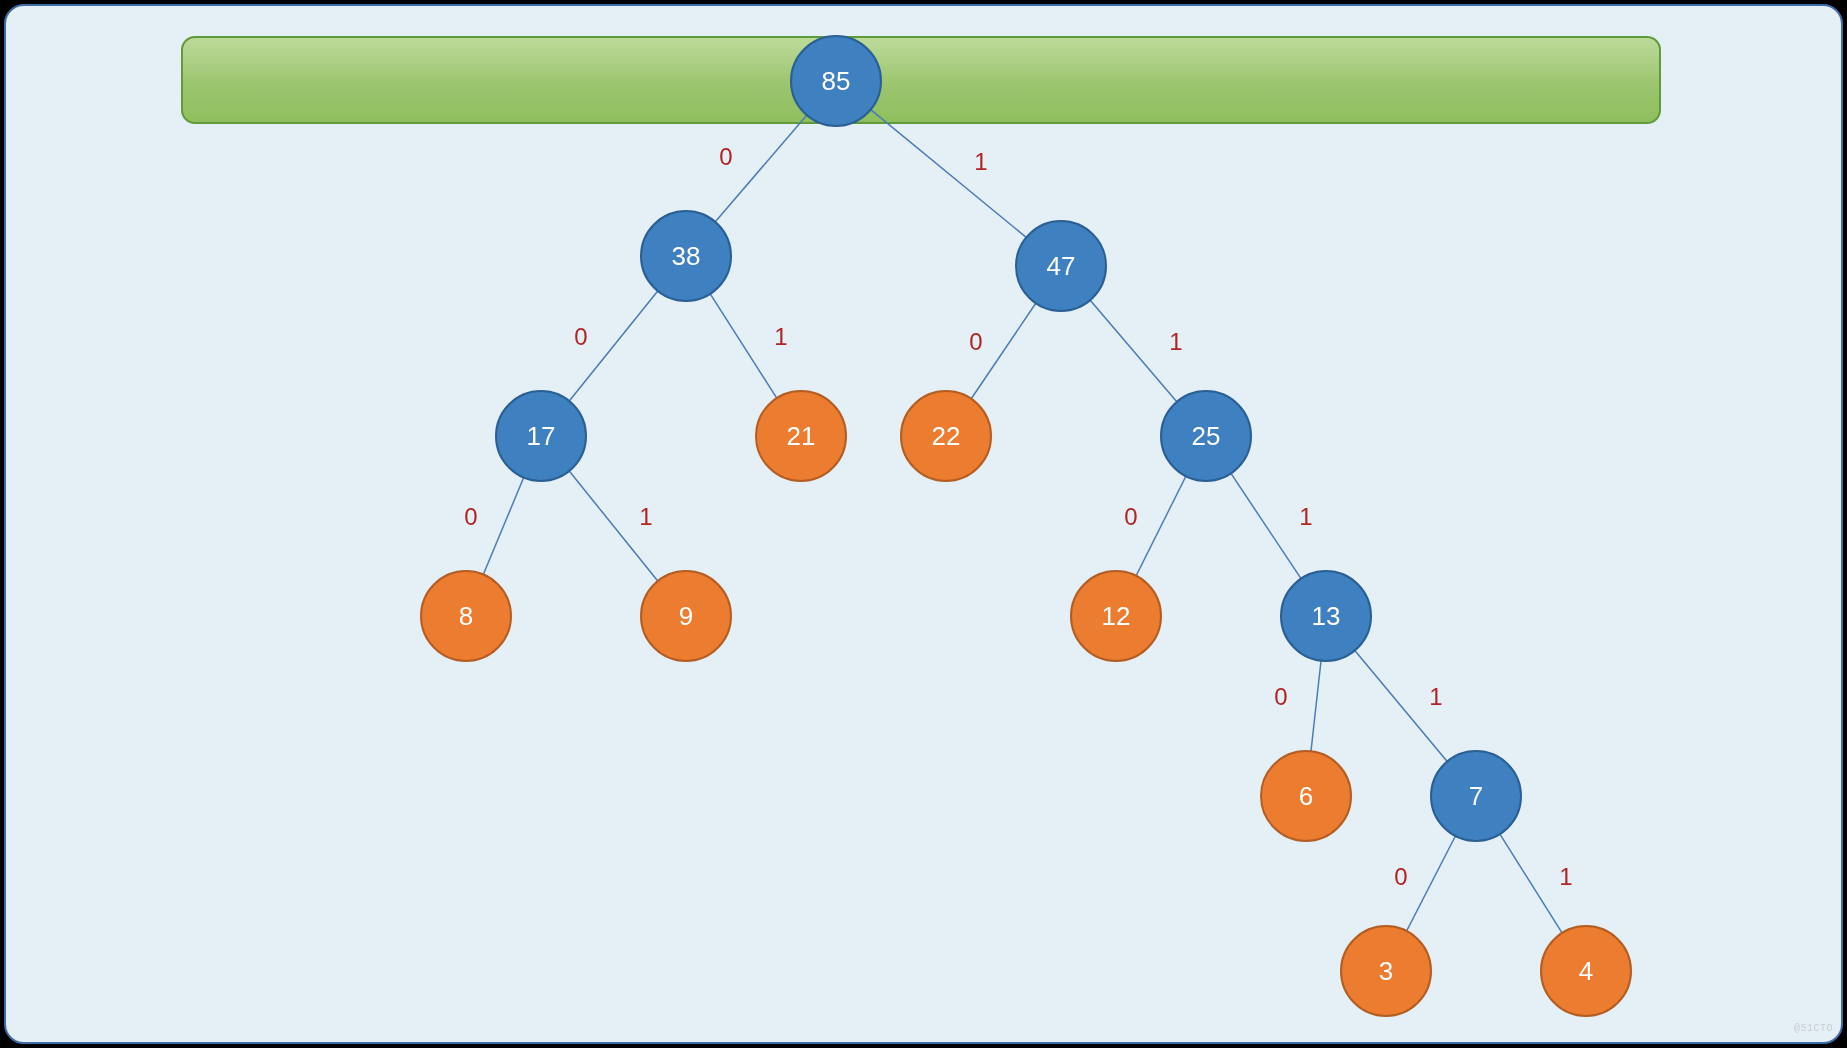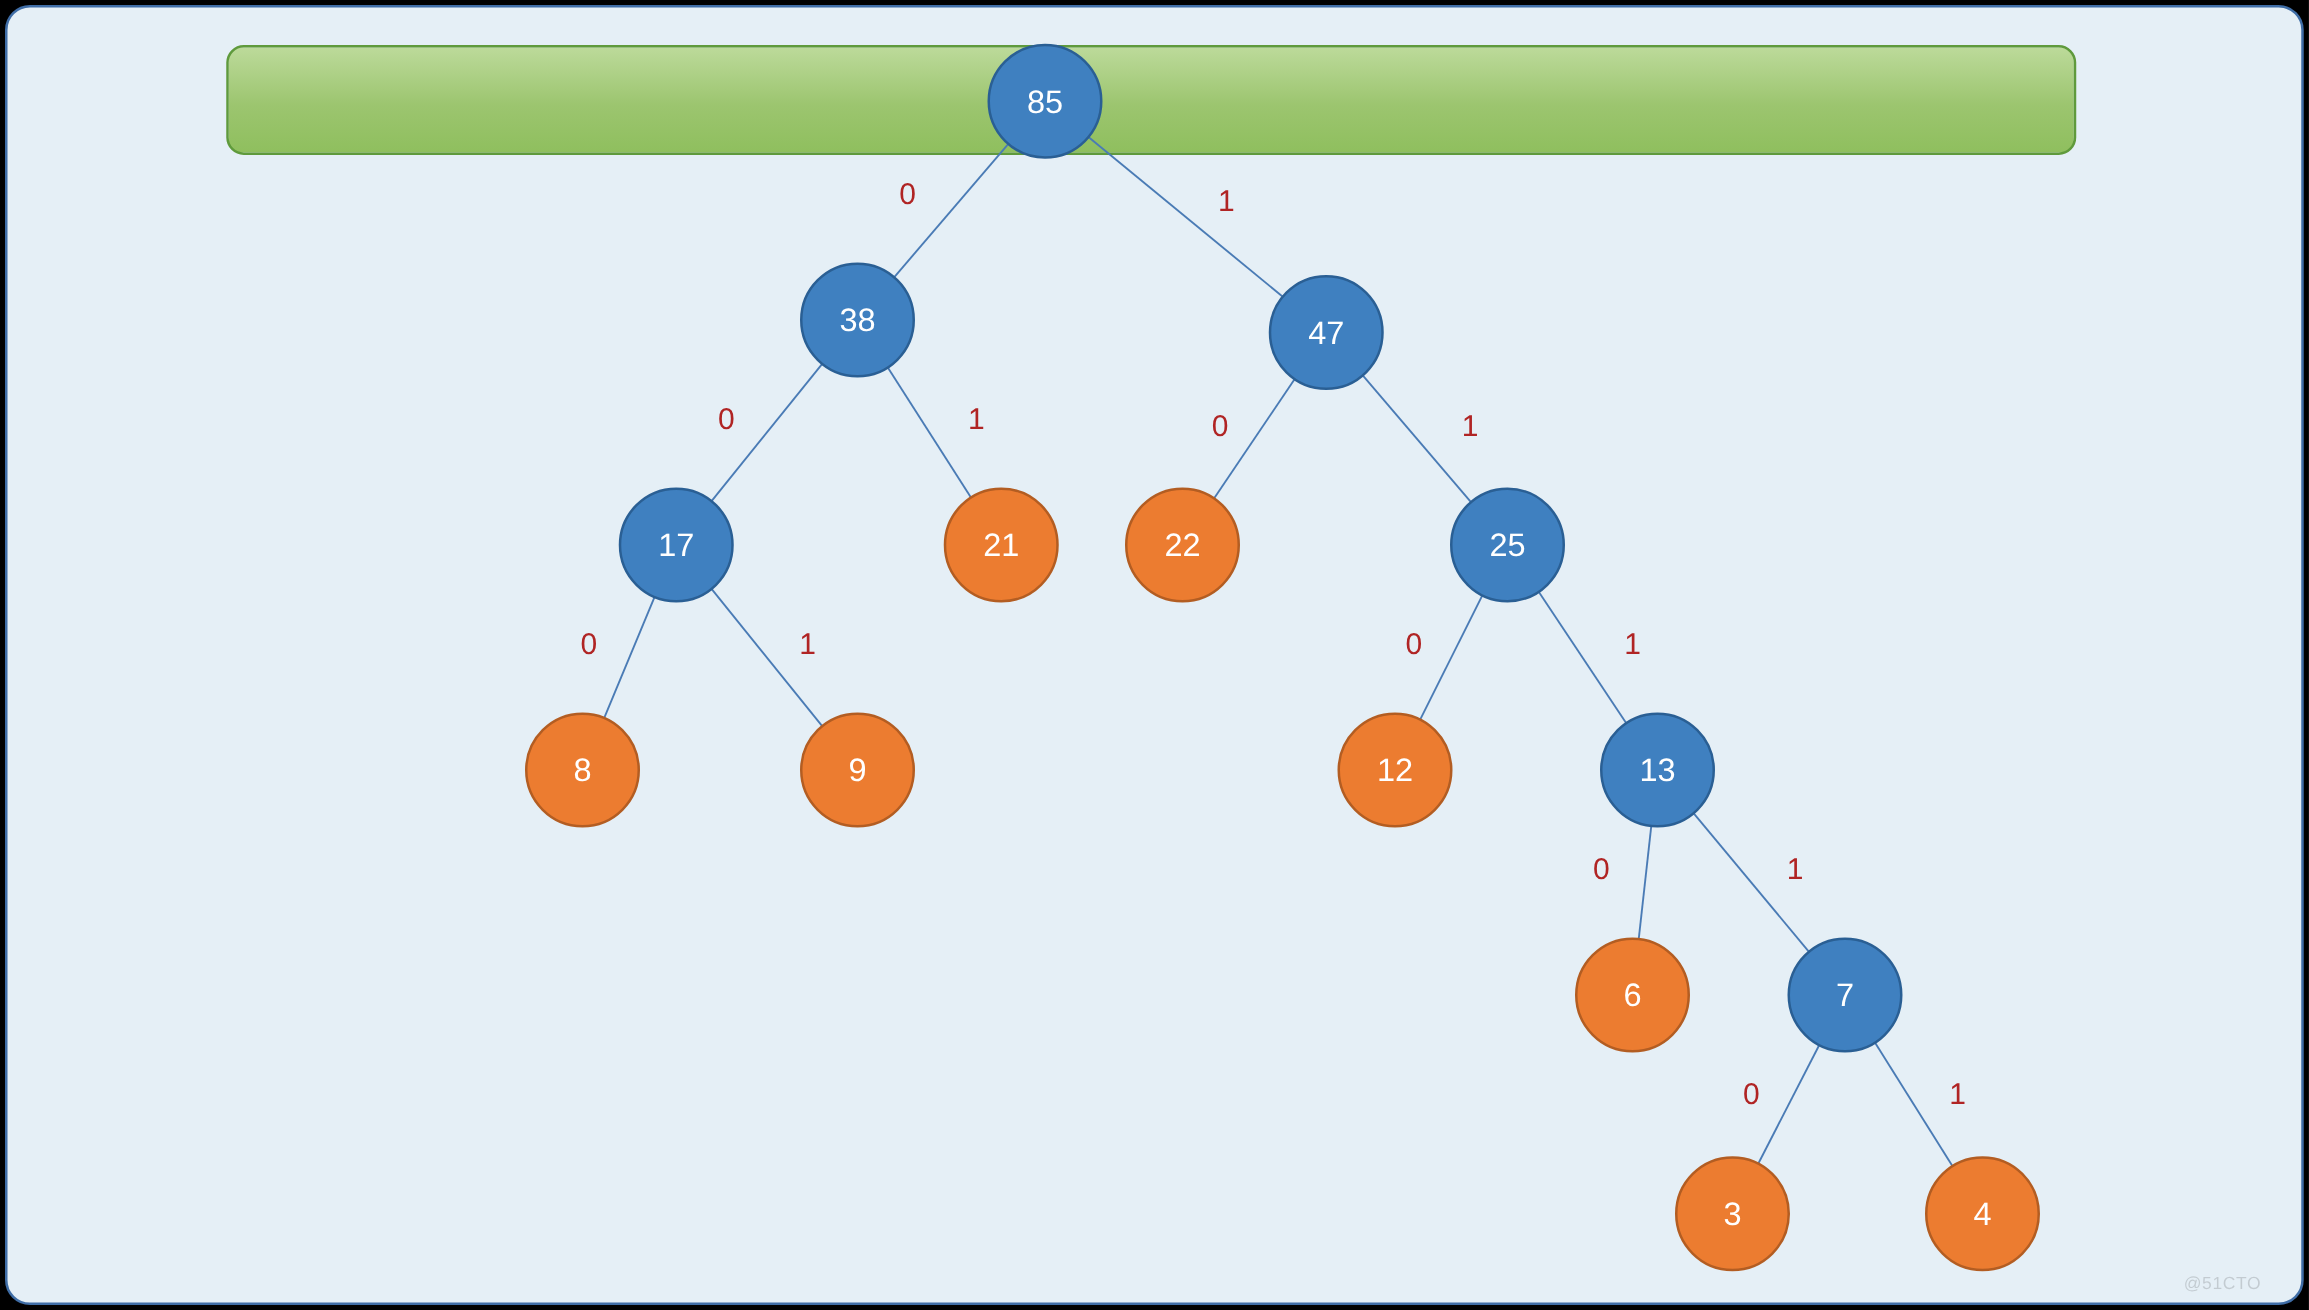--- a/index.html
+++ b/index.html
@@ -65,25 +65,26 @@
   }
   .edge-label {
     fill: #b02424;
     font-size: 24px;
     font-weight: 400;
     text-anchor: middle;
     dominant-baseline: central;
   }
   .watermark {
     position: absolute;
-    right: 32px;
+    right: 8px;
     bottom: 8px;
-    font-size: 14px;
+    font-size: 10px;
     color: rgba(0,0,0,0.15);
     letter-spacing: 0.5px;
+    font-family: Liberation Mono, monospace;
   }
 </style>
 </head>
 <body>
 
 <div class="canvas">
   <div class="header-bar"></div>
   <svg class="tree">
     <g id="edges-layer">
         <line x1="800.7143881944814" y1="109.16654710643834" x2="709.2856118055186" y2="215.83345289356166" class="edge"></line>

